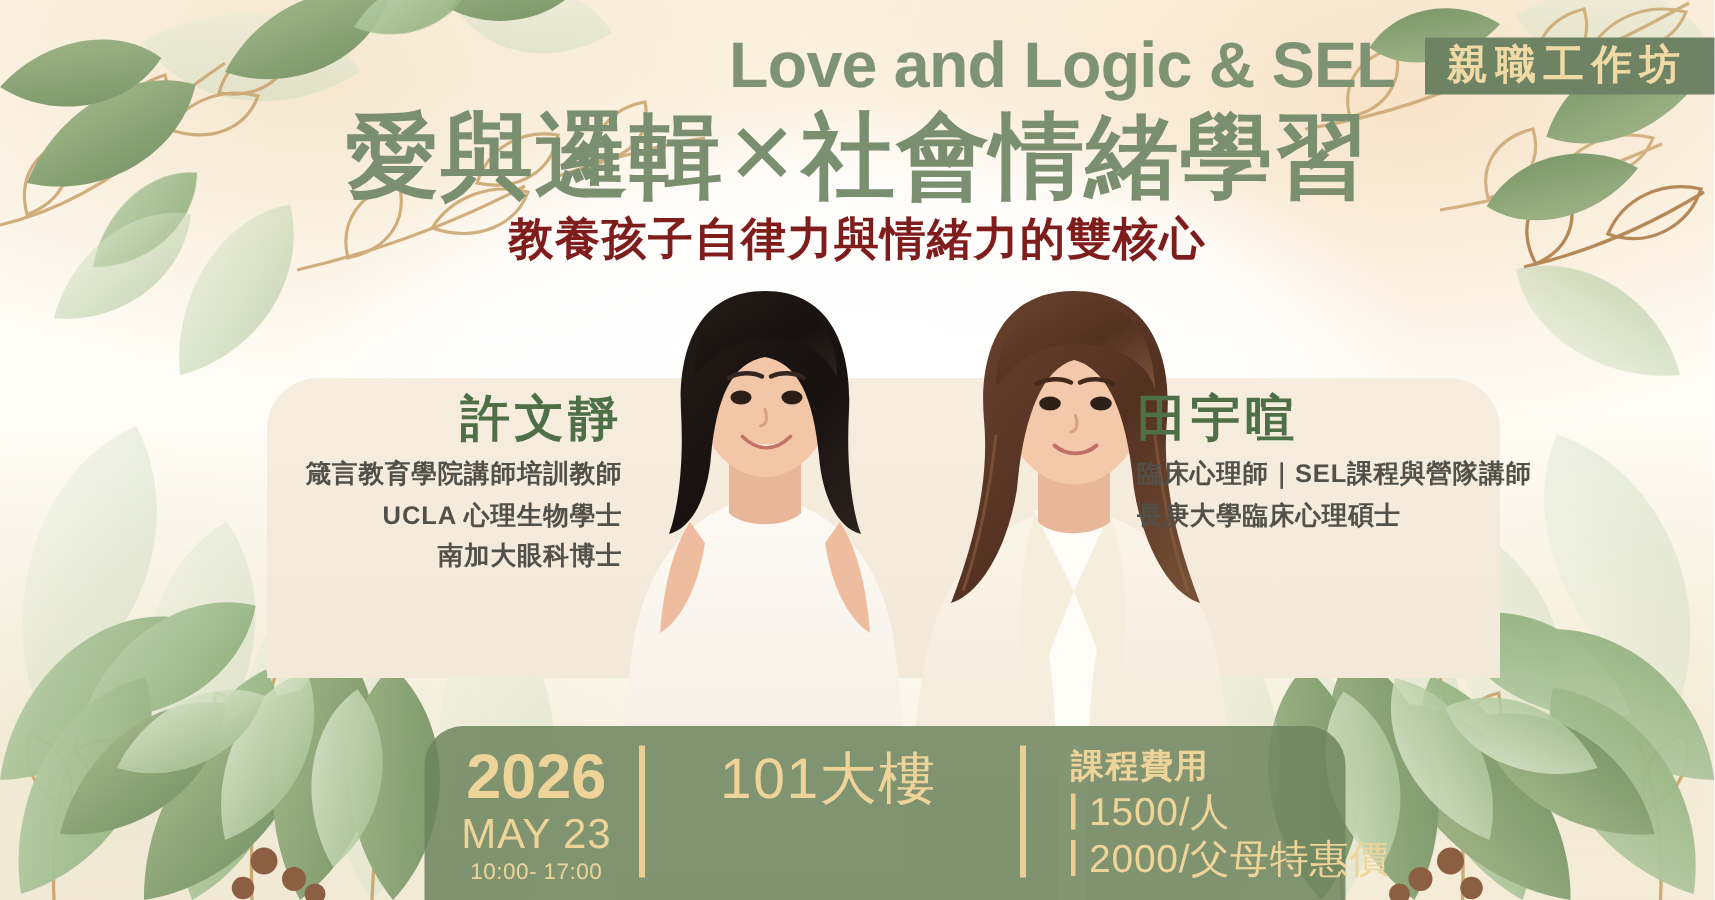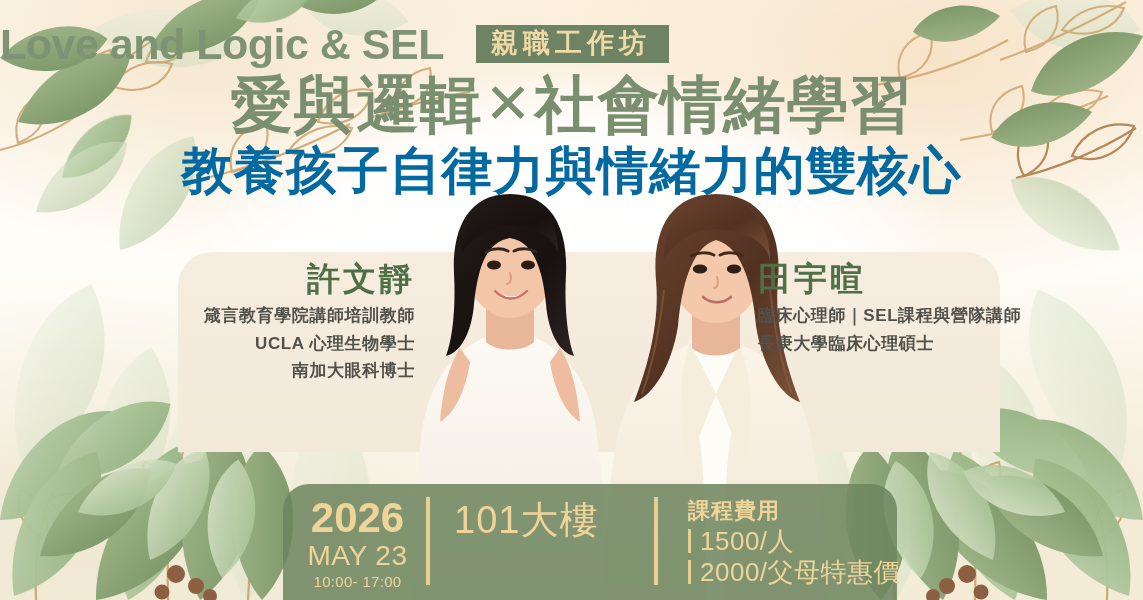--- a/index.html
+++ b/index.html
@@ -41,22 +41,22 @@
   .headline-block {
     position: absolute;
     left: 0; right: 0;
     top: 18px;
     text-align: center;
     z-index: 6;
   }
   .title-en-row {
     display: flex;
     align-items: center;
-    justify-content: flex-start;
-    gap: 32px;
+    justify-content: flex-end;
+    gap: 20px;
     height: 52px;
   }
   .title-en {
     font-size: 43px;
     font-weight: 700;
     color: #7d9373;
     letter-spacing: -0.5px;
     line-height: 1;
     white-space: nowrap;
   }
@@ -80,23 +80,23 @@
     white-space: nowrap;
   }
   .title-main .xmark {
     display: inline-block;
     font-weight: 400;
     font-size: 56px;
     transform: translateY(-3px);
     padding: 0 2px;
   }
   .title-sub {
-    font-size: 51px;
-    font-weight: 700;
-    color: #0369a1;
+    font-size: 30px;
+    font-weight: 700;
+    color: #7f1d1d;
     letter-spacing: 1px;
     line-height: 1.1;
     margin-top: 4px;
     white-space: nowrap;
   }
 
   
   .speaker-panel {
     position: absolute;
     left: 178px;
@@ -210,21 +210,21 @@
     font-size: 15px;
     font-weight: 400;
     color: #efd49a;
     line-height: 1.35;
     letter-spacing: 0.3px;
   }
   .col-venue {
     flex: 0 0 200px;
     flex-direction: column;
     align-items: flex-start;
-    padding-left: 24px;
+    padding-left: 50px;
   }
   .v-line {
     font-size: 38px;
     font-weight: 400;
     color: #efd49a;
     line-height: 1.22;
     letter-spacing: 1px;
     white-space: nowrap;
   }
   .col-fee {

